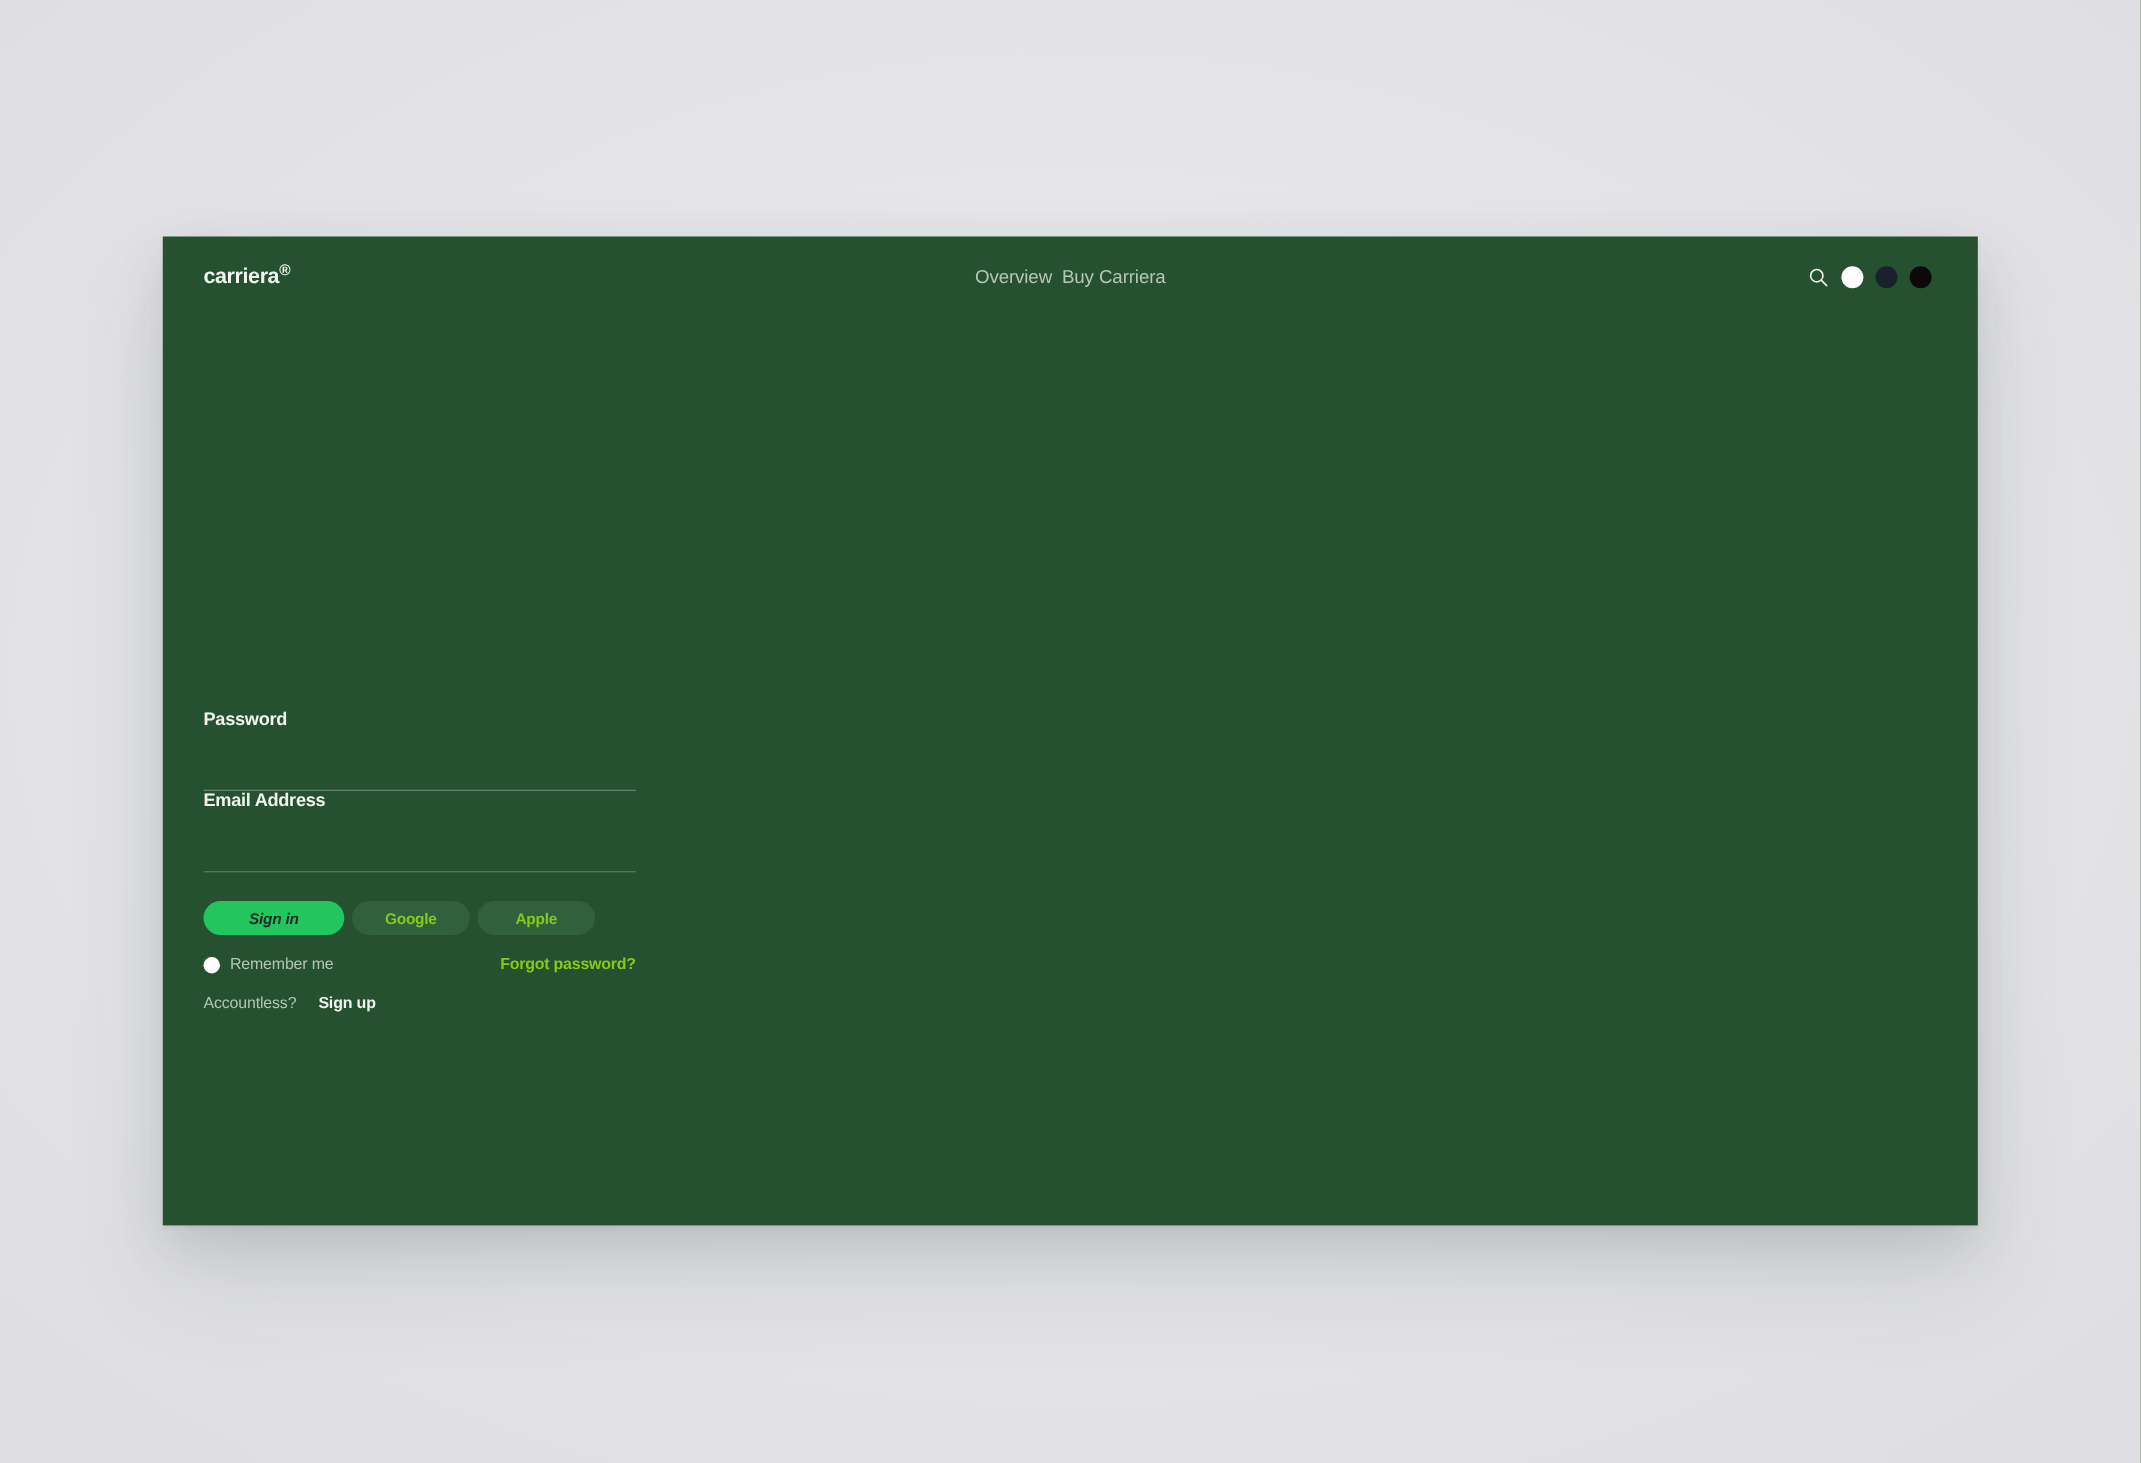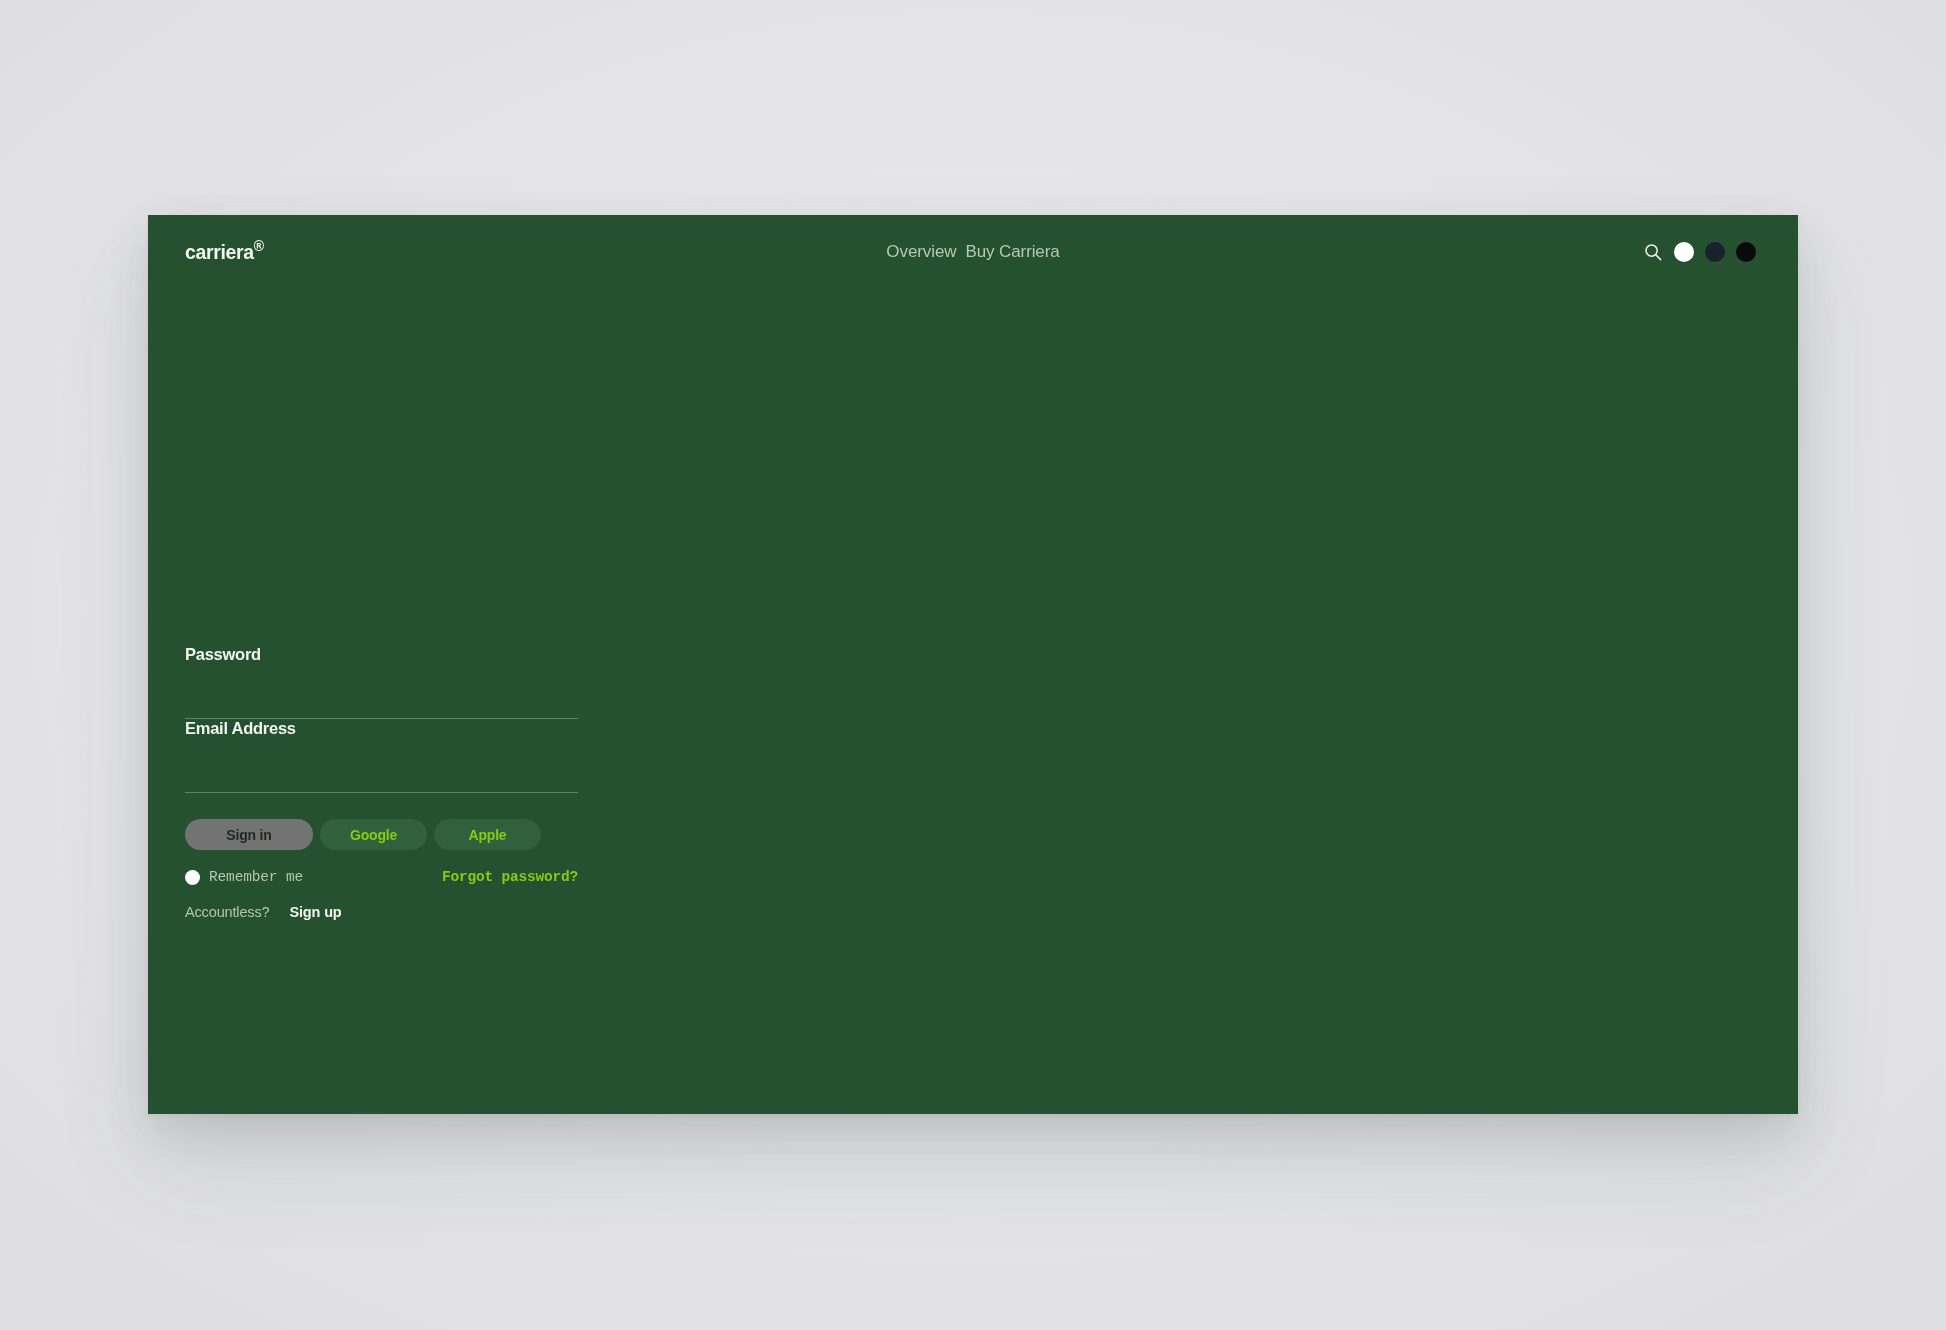--- a/index.html
+++ b/index.html
@@ -180,37 +180,37 @@
     font-size:14px;
     font-weight:700;
     letter-spacing:-0.2px;
     cursor:pointer;
     display:flex;
     align-items:center;
     justify-content:center;
   }
   .btn-primary{
     width:128px;
-    background:#737373;
+    background:#22c55e;
     color:#1f2a22;
+    font-style:italic;
   }
   .btn-secondary{
     width:107px;
     background:#31603d;
     color:#84cc16;
   }
 
   
   .options-row{
     display:flex;
     align-items:center;
     justify-content:space-between;
     margin-top:18px;
     height:18px;
-    font-family:Liberation Mono, monospace;
   }
   .remember{
     display:flex;
     align-items:center;
     gap:9px;
     cursor:pointer;
   }
   .toggle-dot{
     width:15px;
     height:15px;

